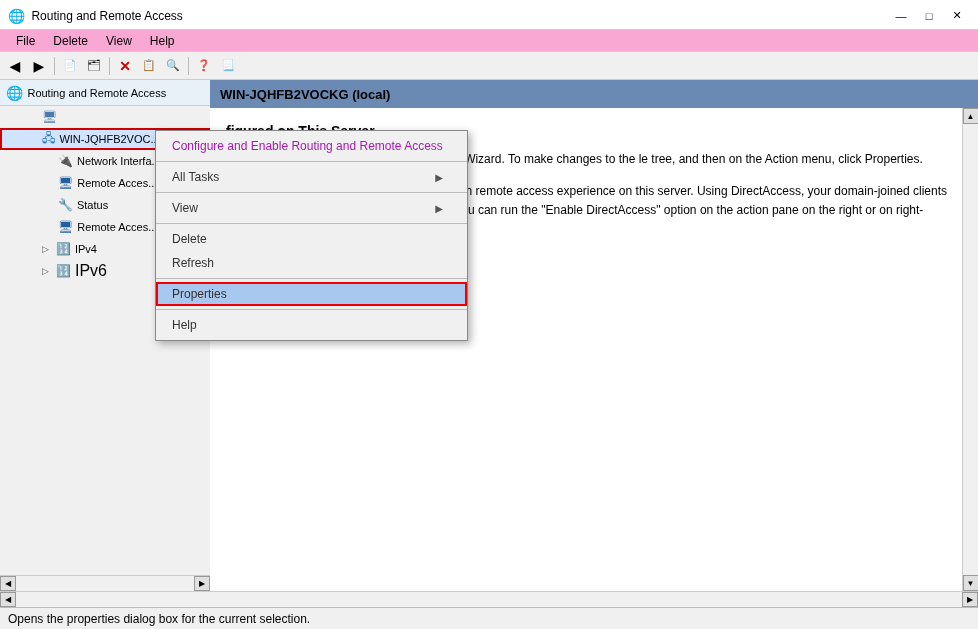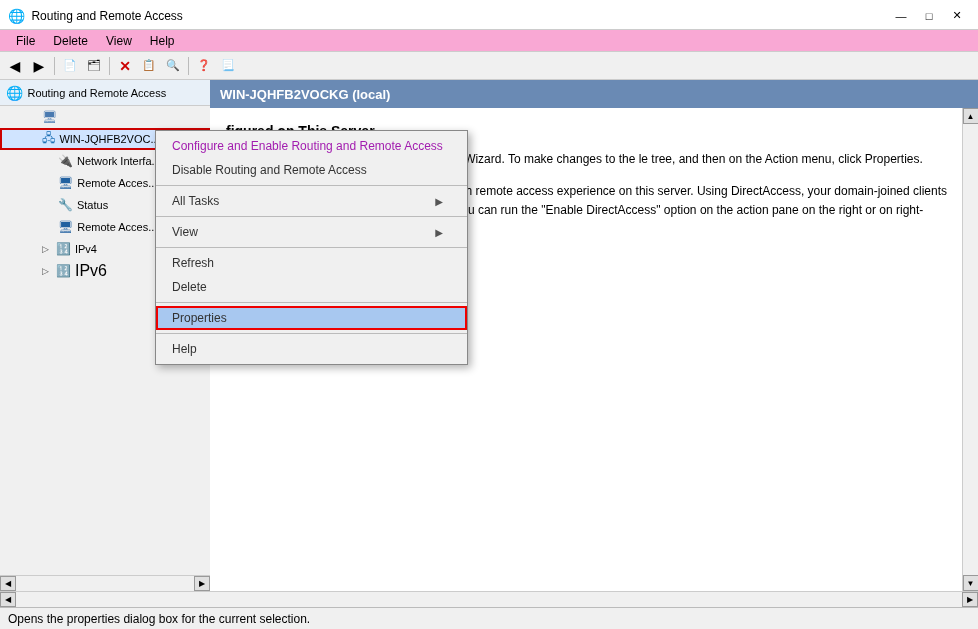--- a/index.html
+++ b/index.html
@@ -138,21 +138,21 @@
 
     
     #right-panel {
       flex: 1;
       background: #fff;
       overflow: auto;
       position: relative;
     }
     #right-header {
       background: #6a8ab4;
-      color: #ffffff;
+      color: #000000;
       padding: 5px 10px;
       font-size: 13px;
       font-weight: bold;
       height: 28px;
       display: flex;
       align-items: center;
     }
     #right-content {
       padding: 12px 16px;
       font-size: 12px;
@@ -426,39 +426,36 @@
       <div class="scroll-btn">▲</div>
       <div style="flex:1; background:#e8e8e8;"></div>
       <div class="scroll-btn">▼</div>
     </div>
   </div>
 
   <div id="context-menu">
     <div class="ctx-item disabled">
       <span>Configure and Enable Routing and Remote Access</span>
     </div>
-    <div class="ctx-item">
-      <span>Disable Routing and Remote Access</span>
-    </div>
     <div class="ctx-separator"></div>
     <div class="ctx-item">
       <span>All Tasks</span>
       <span class="ctx-arrow">▶</span>
     </div>
     <div class="ctx-separator"></div>
     <div class="ctx-item">
       <span>View</span>
       <span class="ctx-arrow">▶</span>
     </div>
     <div class="ctx-separator"></div>
     <div class="ctx-item">
+      <span>Delete</span>
+    </div>
+    <div class="ctx-item">
       <span>Refresh</span>
-    </div>
-    <div class="ctx-item">
-      <span>Delete</span>
     </div>
     <div class="ctx-separator"></div>
     <div class="ctx-item highlighted-item">
       <span>Properties</span>
     </div>
     <div class="ctx-separator"></div>
     <div class="ctx-item">
       <span>Help</span>
     </div>
   </div>

